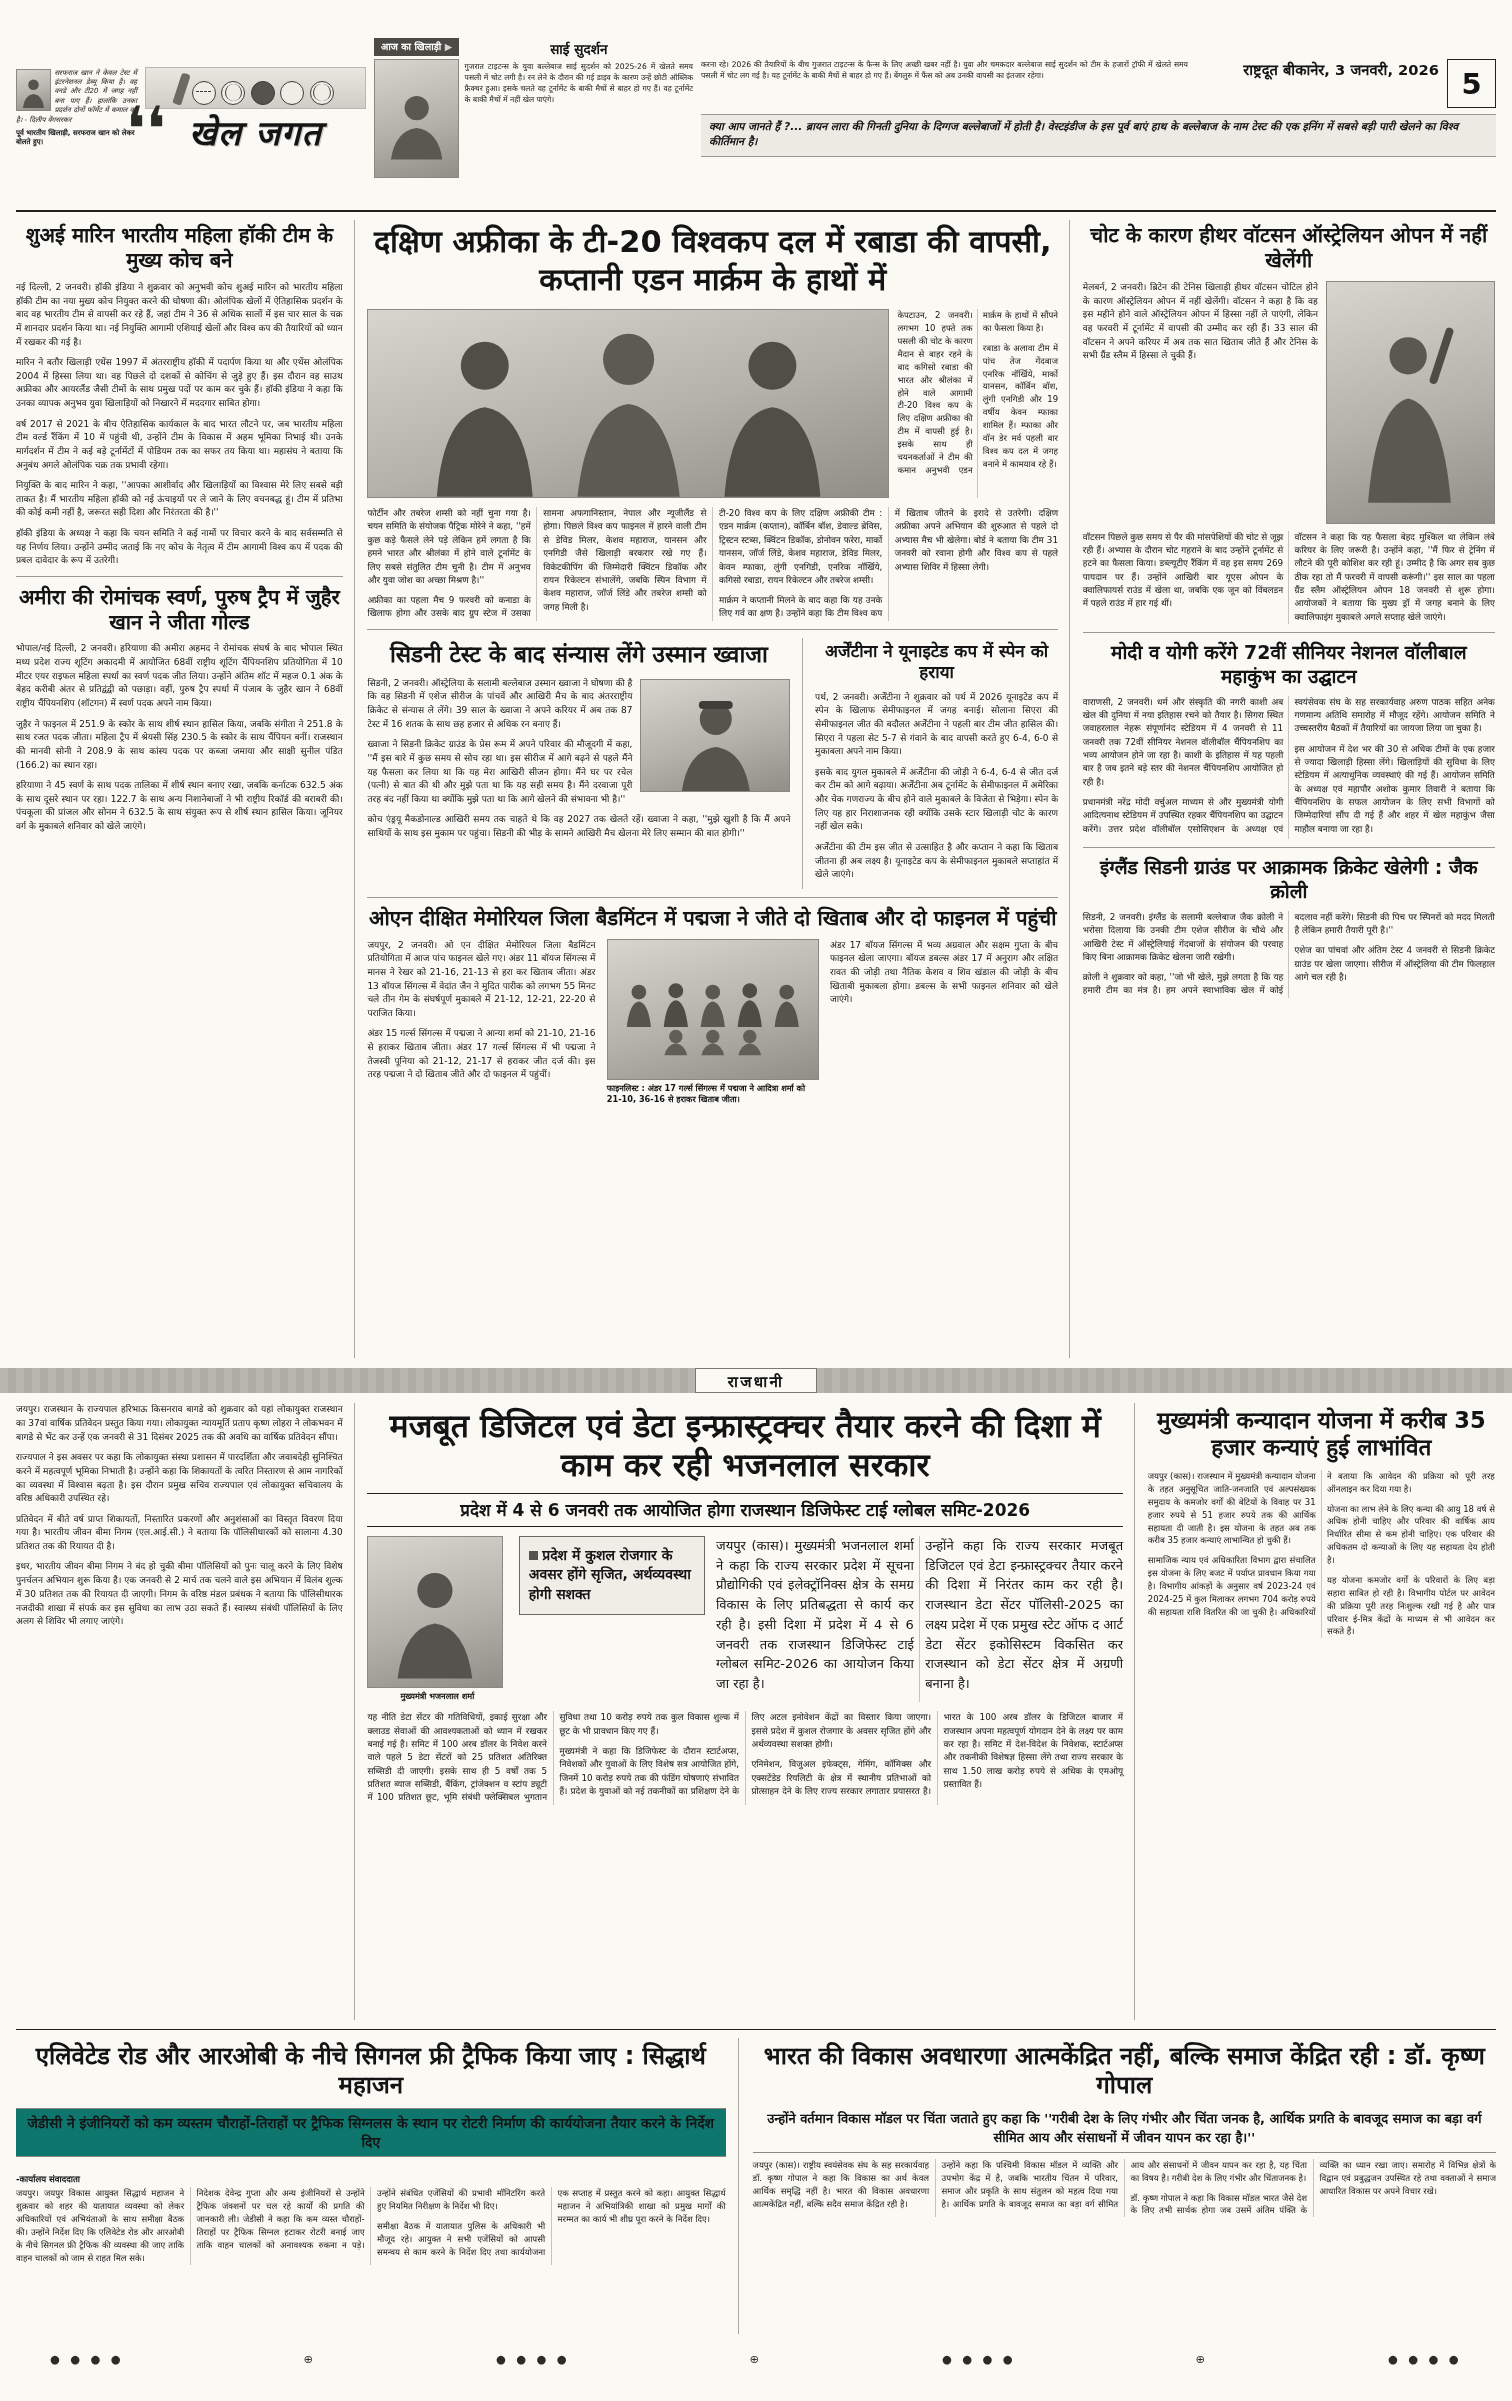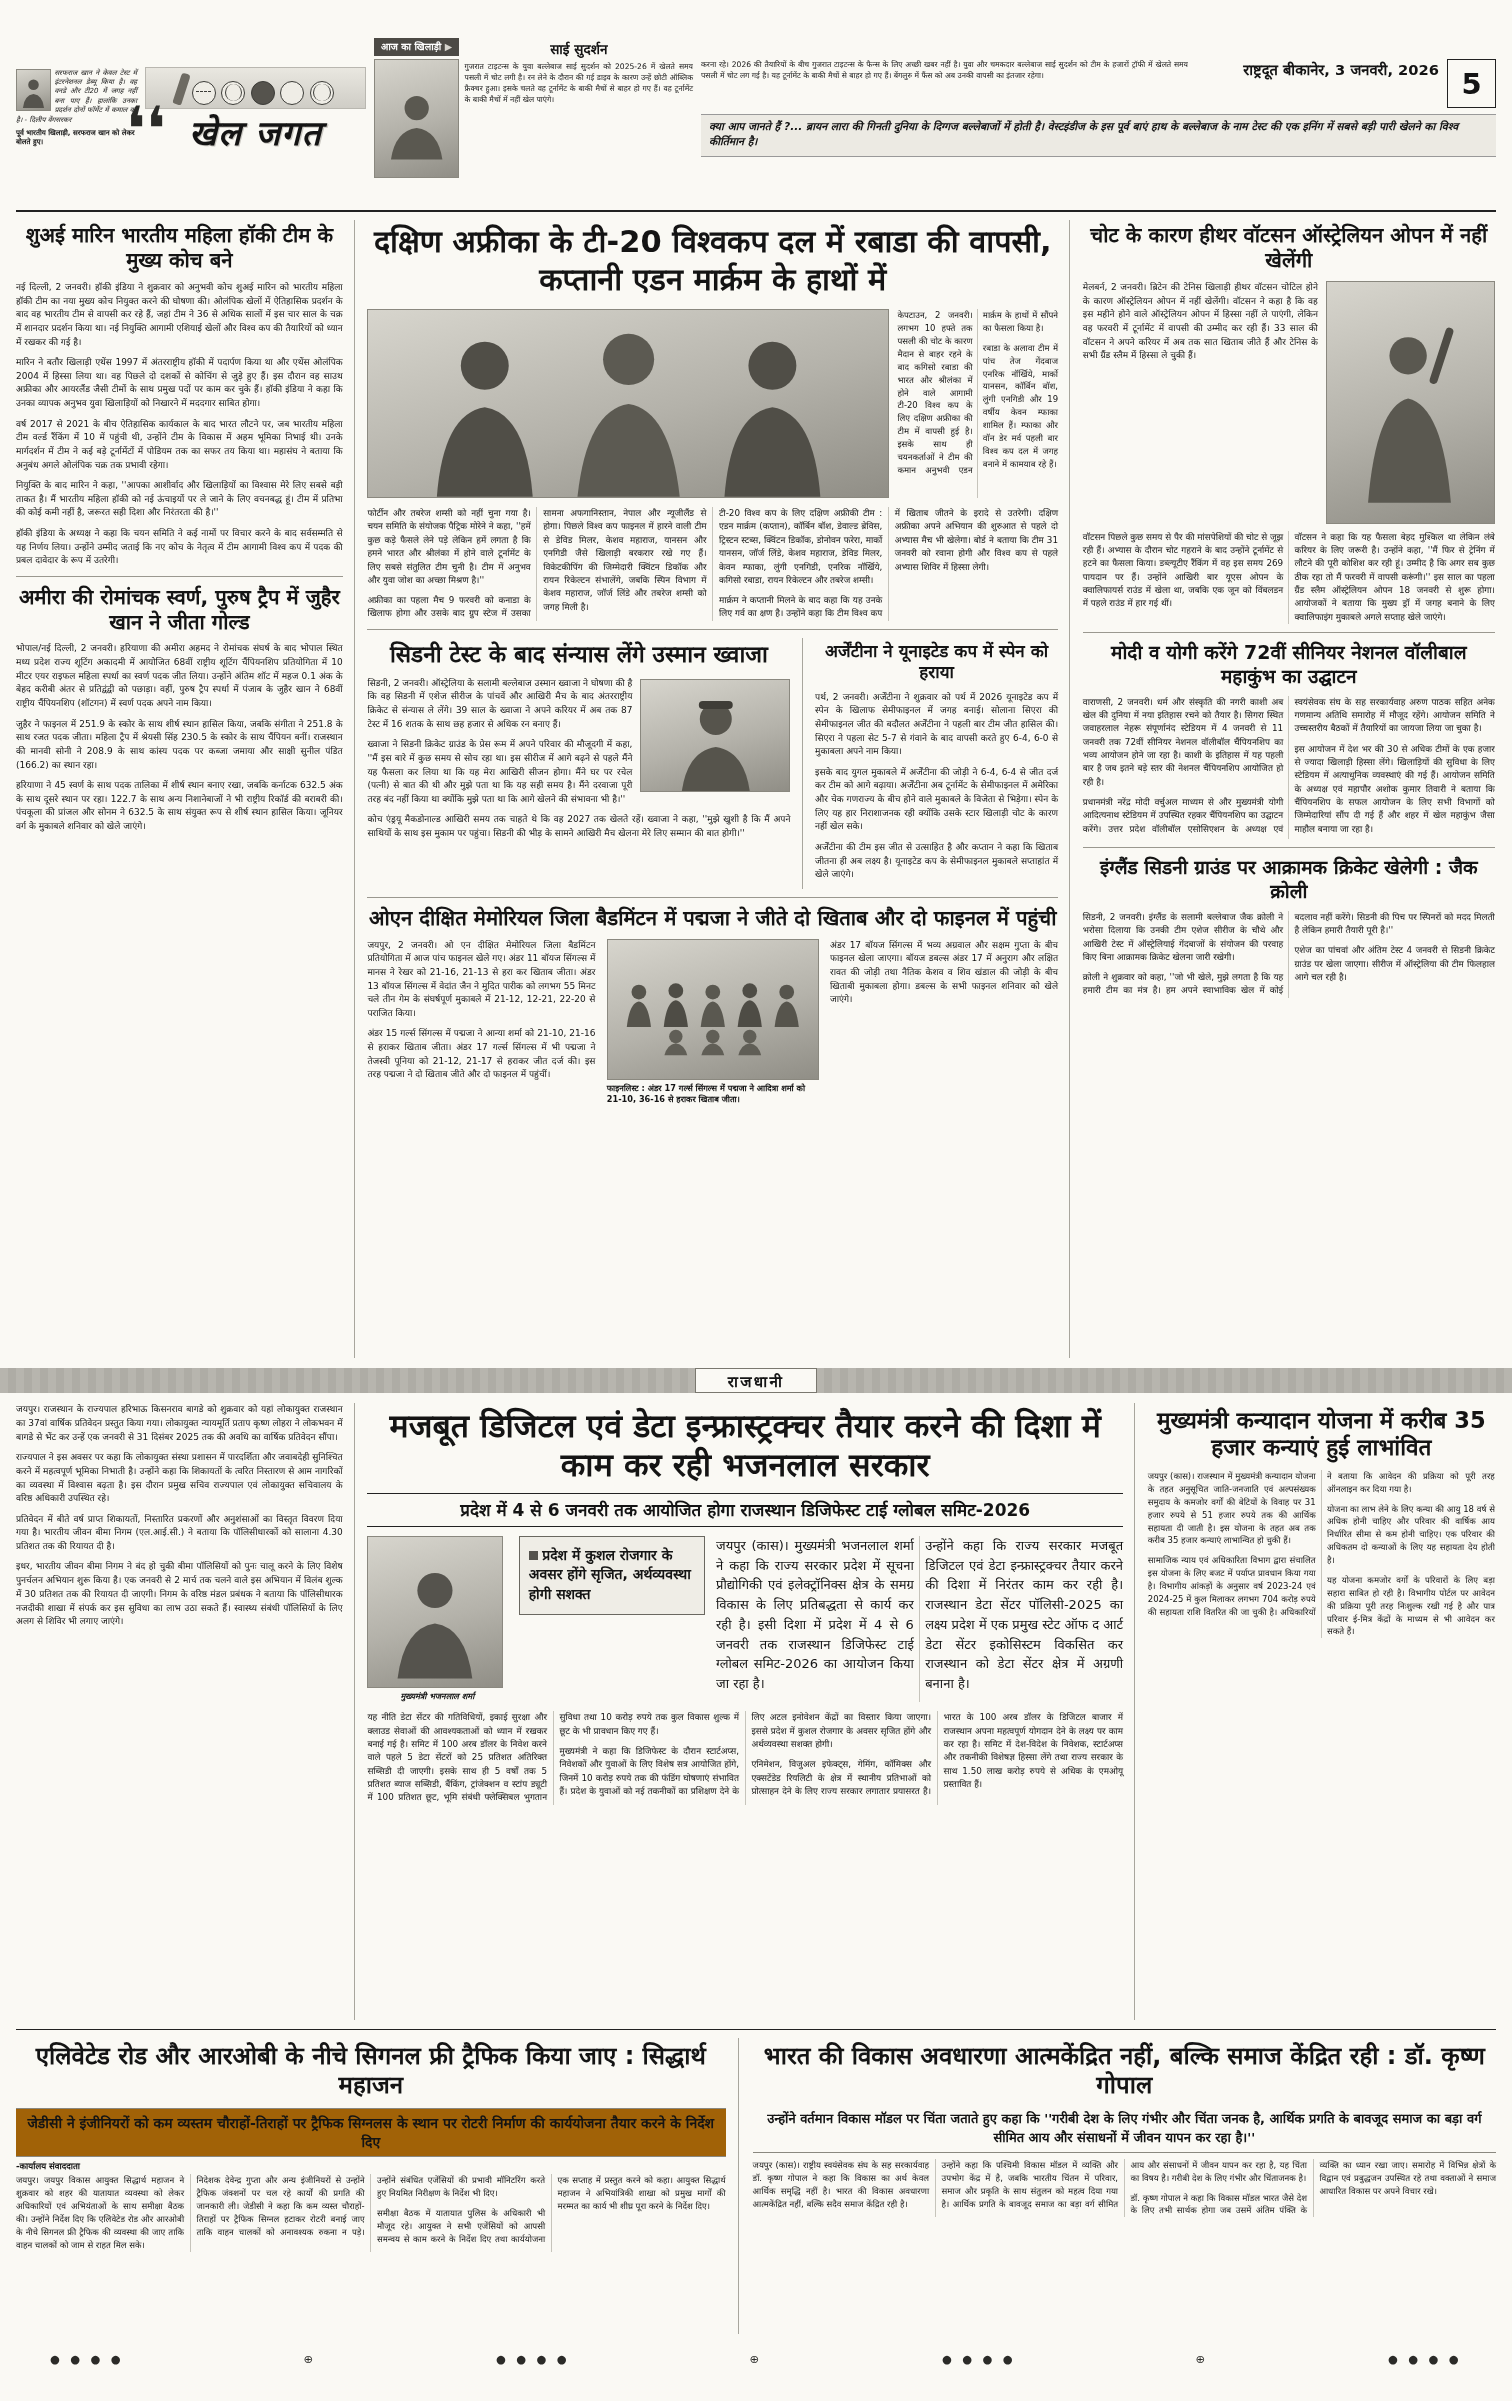--- a/index.html
+++ b/index.html
@@ -77,35 +77,35 @@
   .crawley-hl { font-size:19px; }
 
   
   .section-bar { margin:10.2px -16px 0; height:25px; background:repeating-linear-gradient(90deg,#b7b5ae 0 8px,#aeaca5 8px 16px); display:flex; align-items:center; justify-content:center; }
   .section-label { background:#faf9f4; border:0.6px solid #7a786f; font-weight:800; font-size:15.2px; padding:1.7px 32px; letter-spacing:2.3px; }
   .rajdhani { display:grid; grid-template-columns:339px 768px 1fr; column-gap:12.4px; padding-top:10.2px; min-height:627px; }
   .lok-hl { font-size:21.5px; }
   .digital-hl { font-size:32px; }
   .digital-sub { font-weight:800; font-size:17px; text-align:center; border-top:1.1px solid #222; border-bottom:1.1px solid #222; padding:4.5px 2.3px; margin-bottom:9px; }
   .dig-top { display:flex; gap:11.3px; }
-  .cm-photoblock { width:140px;font-style:italic; }
+  .cm-photoblock { width:140px; }
   .cm-photo { width:136px; height:152px; }
   .cm-cap { text-align:center; }
   .pullquote { width:186px; border:1.1px solid #6a6860; background:#efede6; padding:9px; font-weight:800; font-size:14px; line-height:1.4; align-self:flex-start; }
   .pullquote .sq { display:inline-block; width:9px; height:9px; background:#55534d; margin-right:4.5px; }
   .dig-lead { flex:1; columns:2; column-gap:11.3px; column-rule:0.6px solid #c6c4bb; font-size:13px; }
   .dig-cols { margin-top:9px; columns:4; column-gap:12.4px; column-rule:0.6px solid #c6c4bb; font-size:8.8px; }
   .kanya-hl { font-size:22.6px; text-align:center; }
   .kanya-cols { columns:2; column-gap:11.3px; column-rule:0.6px solid #c6c4bb; font-size:8.5px; }
 
   
   .bottom { border-top:1.1px solid #222; margin-top:9px; padding-top:8px; display:grid; grid-template-columns:723px 1fr; column-gap:13.6px; min-height:305px; }
   .bottom .b-left { border-right:0.6px solid #a8a69d; padding-right:12.4px; }
   .traffic-hl, .vikas-hl { font-size:24px; }
-  .traffic-sub { background:#a16207; border-top:0.6px solid #8a887f; border-bottom:0.6px solid #8a887f; font-weight:800; font-size:14px; text-align:center; padding:4.5px 5.6px; margin-bottom:3px; line-height:1.35; }
+  .traffic-sub { background:#0f766e; border-top:0.6px solid #8a887f; border-bottom:0.6px solid #8a887f; font-weight:800; font-size:14px; text-align:center; padding:4.5px 5.6px; margin-bottom:16px; line-height:1.35; }
   .vikas-sub { font-weight:800; font-size:13px; text-align:center; padding:2.3px 5.6px 5.6px; line-height:1.4; border-bottom:0.6px solid #8a887f; margin-bottom:5.6px; }
   .byline { text-align:left; font-weight:700; font-size:8.5px; margin-bottom:3.4px; }
   .four-cols { columns:4; column-gap:12.4px; column-rule:0.6px solid #c6c4bb; font-size:8.5px; }
 
   
   .footer-marks { display:flex; justify-content:space-between; align-items:center; padding:19px 34px 4.5px; font-size:11.3px; color:#2b2b28; letter-spacing:3.4px; }
 </style>
 </head>
 <body>
 

